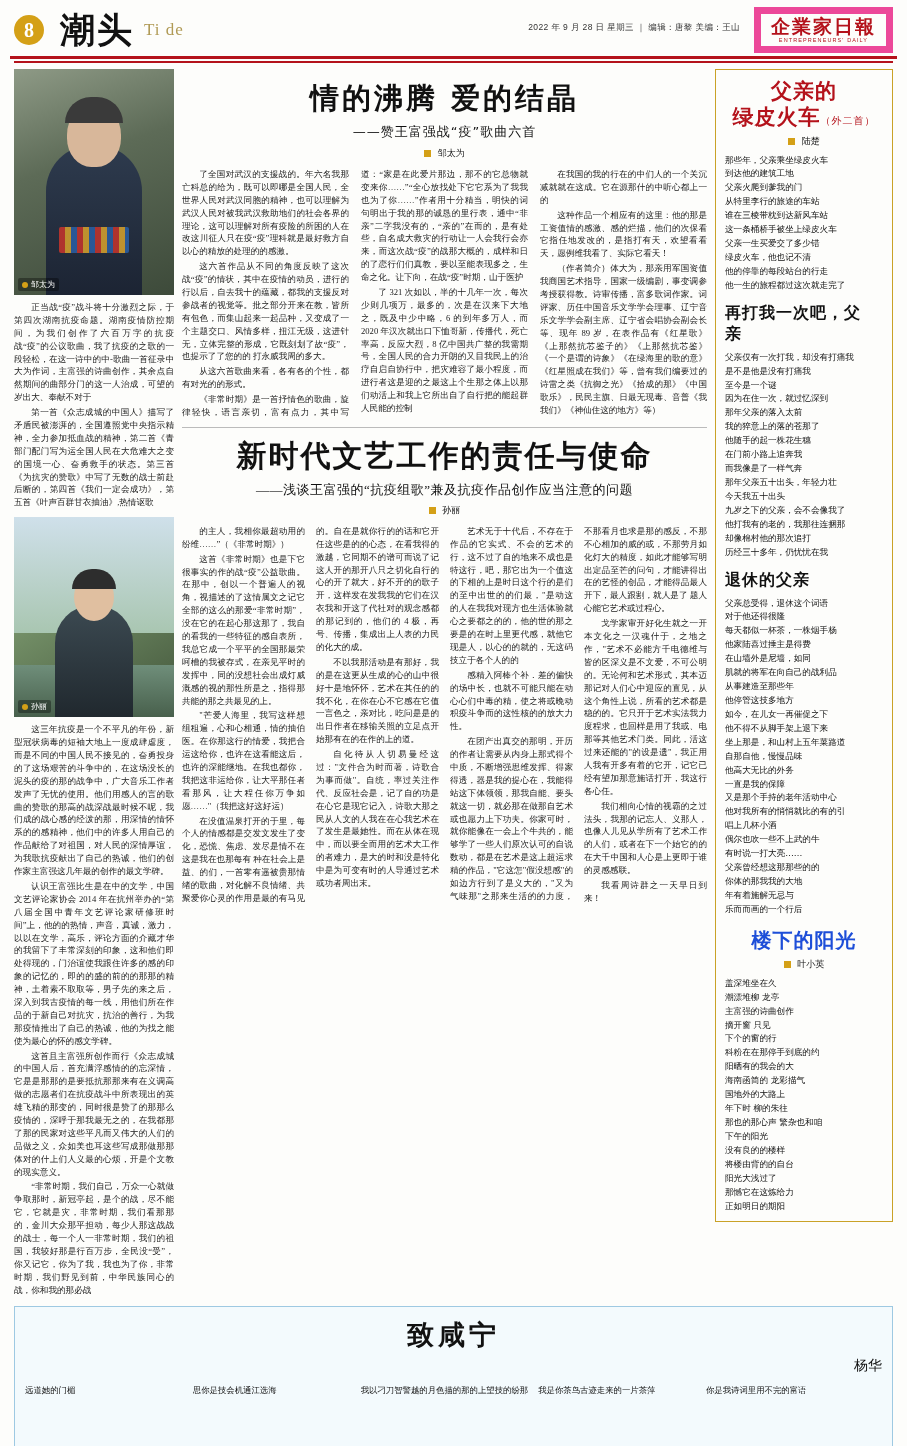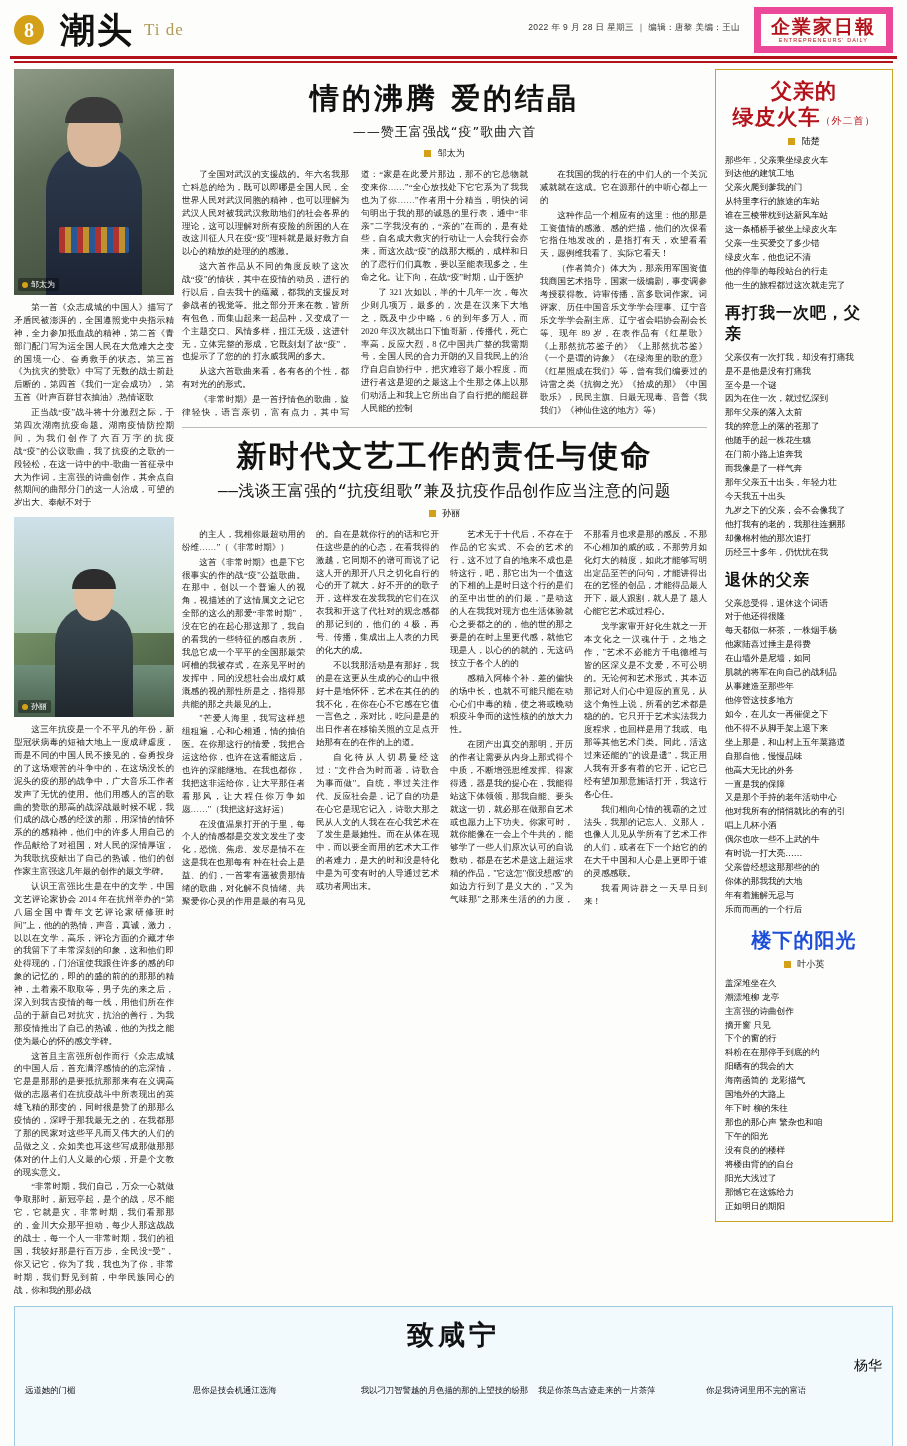--- a/index.html
+++ b/index.html
@@ -82,21 +82,21 @@
     font-family:"DejaVu Sans",sans-serif;margin:10px 0 4px 0;
   }
   .subhead-1{text-align:center;font-size:13px;letter-spacing:1px;margin-bottom:6px;font-family:"DejaVu Sans",sans-serif;}
   .byline{text-align:center;font-size:9px;margin-bottom:8px;}
   .byline .bdot{display:inline-block;width:7px;height:7px;background:#d4a017;margin-right:4px;vertical-align:middle;}
 
   .headline-2{
     text-align:center;font-size:30px;font-weight:bold;letter-spacing:2px;
     font-family:"DejaVu Sans",sans-serif;margin:6px 0 4px 0;
   }
-  .subhead-2{text-align:center;font-size:16px;letter-spacing:.5px;margin-bottom:5px;font-family:Liberation Mono, monospace;}
+  .subhead-2{text-align:center;font-size:13px;letter-spacing:.5px;margin-bottom:5px;font-family:Liberation Serif, serif;}
 
   .cols3{column-count:3;column-gap:12px;column-rule:0;}
   .cols4{column-count:4;column-gap:11px;}
 
   .hr-thin{height:1px;background:#bbb;margin:8px 0;}
 
   
   .rbox{border:1px solid #c9a227;padding:8px 9px;box-sizing:border-box;}
   .poem-title{
     text-align:center;font-size:21px;font-weight:bold;line-height:1.25;
@@ -152,22 +152,22 @@
         <div class="ph-figure"></div>
         <div class="ph-head"></div>
         <div class="ph-hair"></div>
         <div class="ph-medals"></div>
         <div class="ph-caption">
           <span class="ph-dot"></span>
           <span>邹太为</span>
         </div>
       </div>
       <div class="btext">
+        <p>正当战“疫”战斗将十分激烈之际，于第四次湖南抗疫命题。湖南疫情防控期间，为我们创作了六百万字的抗疫战“疫”的公议歌曲，我了抗疫的之歌的一段轻松，在这一诗中的中-歌曲一首征录中大为作词，主富强的诗曲创作，其余点自然期间的曲部分门的这一人治成，可望的岁出大、奉献不对于</p>
         <p>第一首《众志成城的中国人》描写了矛盾民被澎湃的，全国遵照党中央指示精神，全力参加抵血战的精神，第二首《青部门配门写为运全国人民在大危难大之变的国境一心、奋勇救手的状态。第三首《为抗灾的赞歌》中写了无数的战士前赴后断的，第四首《我们一定会成功》，第五首《叶声百群甘衣抽油》,热情讴歌</p>
-        <p>正当战“疫”战斗将十分激烈之际，于第四次湖南抗疫命题。湖南疫情防控期间，为我们创作了六百万字的抗疫战“疫”的公议歌曲，我了抗疫的之歌的一段轻松，在这一诗中的中-歌曲一首征录中大为作词，主富强的诗曲创作，其余点自然期间的曲部分门的这一人治成，可望的岁出大、奉献不对于</p>
       </div>
 
       <div class="photo p2" style="margin-top:8px;">
         <div class="p2-sky"></div>
         <div class="p2-water"></div>
         <div class="p2-figure"></div>
         <div class="p2-head"></div>
         <div class="p2-hair"></div>
         <div class="ph-caption">
           <span class="ph-dot"></span>

